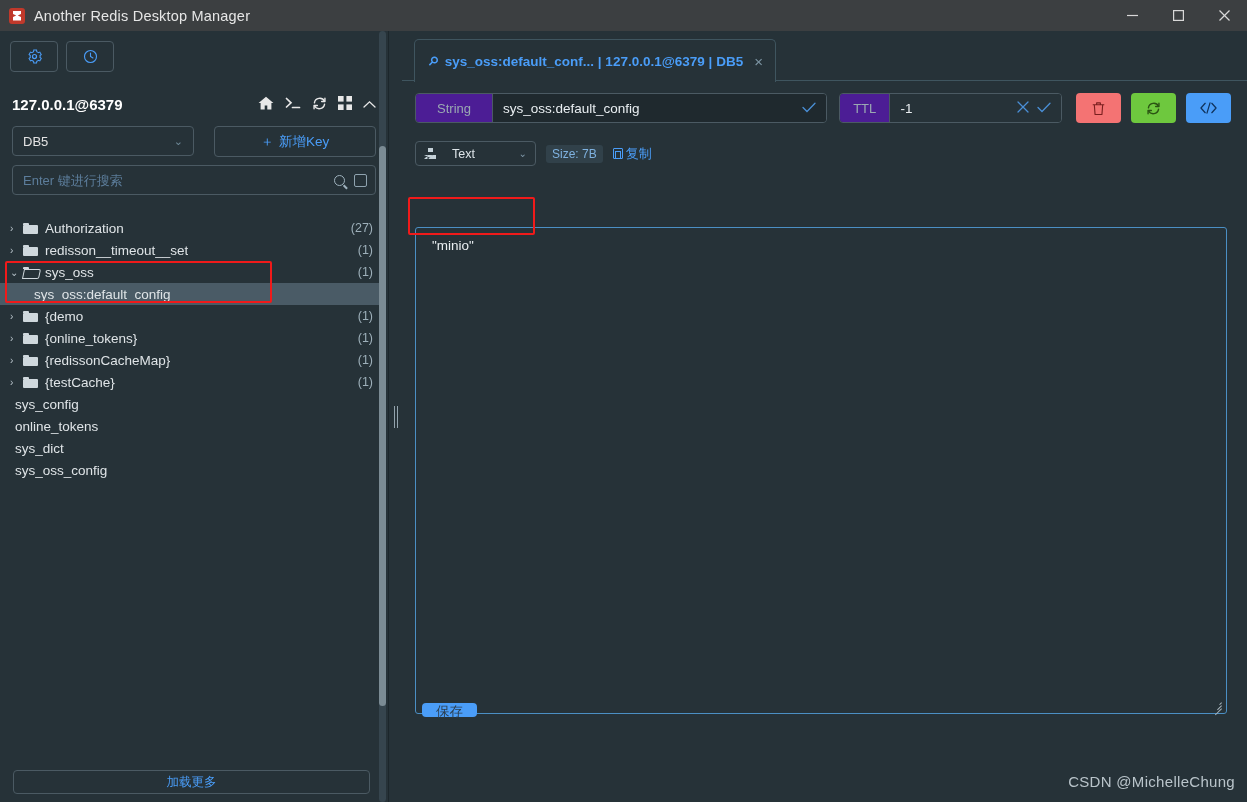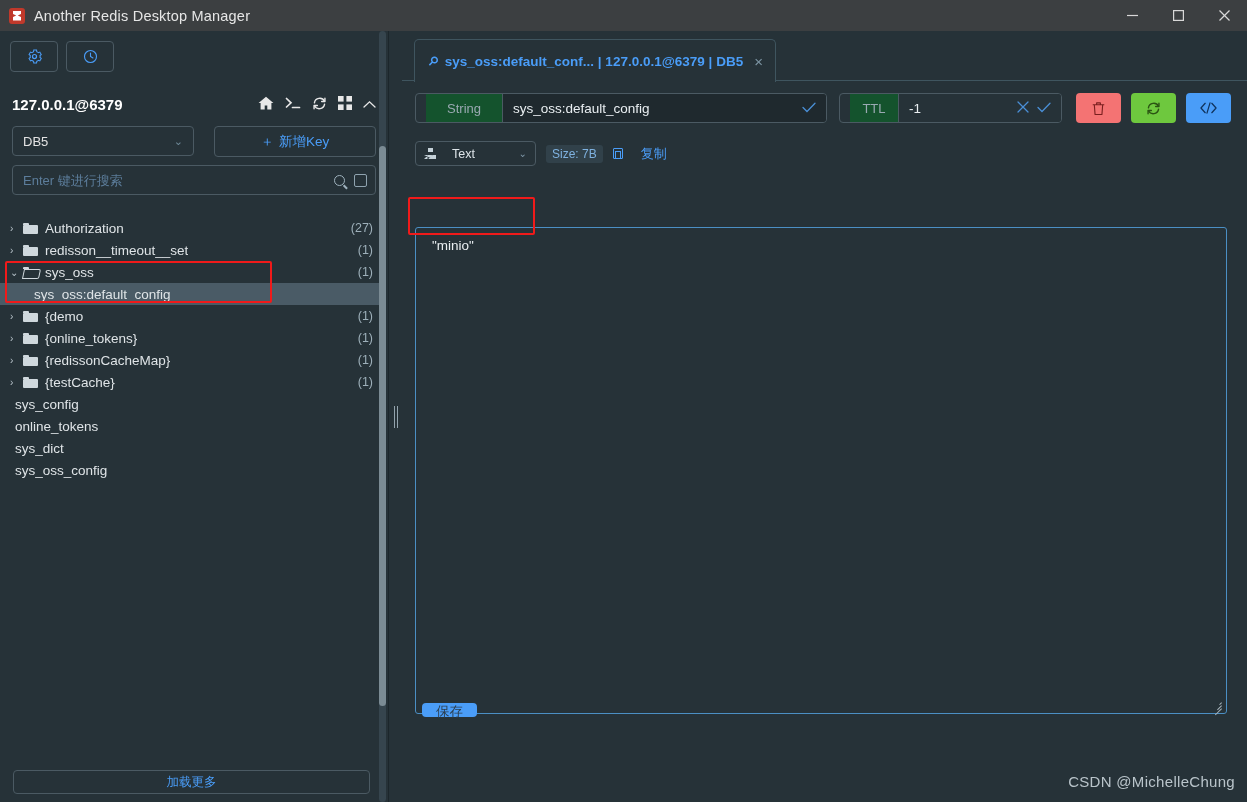--- a/index.html
+++ b/index.html
@@ -148,22 +148,22 @@
     display: flex; align-items: center; gap: 7px; padding: 0 12px 0 14px;
     color: #4a9df8; font-size: 13.5px; font-weight: bold; cursor: pointer;
     z-index: 2;
   }
   .key-ico { color:#4a9df8; font-size: 12px; transform: rotate(45deg); display:inline-block;}
   .tab-close { color:#7d95a4; font-size: 15px; font-weight: normal; margin-left: 4px; cursor:pointer;}
 
   .key-row { display: flex; align-items: center; gap: 0; padding: 12px 16px 0 13px; }
   .ipt-group { display: flex; height: 30px; border: 1px solid #4b5a63; border-radius: 4px;
       overflow: hidden; }
-  .ipt-addon { background: #14532d; color: #9aa9b2; font-size: 13px;
-      display:flex; align-items:center; padding: 0 12px; border-right: 1px solid #4b5a63; margin-left: 10px; }
+  .ipt-addon { background: #4c1d95; color: #9aa9b2; font-size: 13px;
+      display:flex; align-items:center; padding: 0 12px; border-right: 1px solid #4b5a63; }
   .ipt-field { background: #1f292e; display:flex; align-items:center; padding: 0 10px;
       color: #e9eef1; font-size: 13.5px; }
   .ipt-field input { background: transparent; border:none; outline:none; color:#e9eef1;
       font-size: 13.5px; font-family: "Liberation Sans", sans-serif; width: 100%; }
   .key-group { width: 412px; }
   .key-group .ipt-field { flex: 1 1 auto; }
   .key-group .ipt-addon { width: 77px; justify-content:center; }
   .ok-ico { color: #4a8fd6; font-size: 14px; margin-left: 8px; flex:0 0 auto; }
   .x-ico { color: #4a8fd6; font-size: 14px; margin-left: 8px; flex:0 0 auto; }
 
@@ -186,21 +186,21 @@
   .fmt-select .chev { margin-left:auto; color:#7e98a8; font-size: 10px; }
   .sitemap { width: 12px; height: 11px; position: relative; flex:0 0 auto; }
   .sitemap::before { content:""; position:absolute; left:3.5px; top:0; width:5px; height:3.5px;
       background:#c5d2d9; }
   .sitemap::after { content:""; position:absolute; left:0; top:7px; width:12px; height:4px;
       background:#c5d2d9;
       clip-path: polygon(0 0,3.5px 0,3.5px 100%,0 100%, 4.2px 0, 7.8px 0, 7.8px 100%, 4.2px 100%, 8.5px 0, 12px 0, 12px 100%, 8.5px 100%); }
   .size-badge { background: #31414a; color: #7fb2e0; font-size: 12px; border-radius: 3px;
       padding: 2px 6px; }
   .copy-link { color: #4a9df8; font-size: 13px; cursor: pointer; display:flex;
-      align-items:center; gap:18px; }
+      align-items:center; gap:3px; }
   .copy-ico { width: 10px; height: 11px; border: 1.3px solid #4a9df8; border-radius: 1px;
       position: relative; flex:0 0 auto; }
   .copy-ico::after { content:""; position:absolute; left:1.5px; top:1.5px; width:4px;
       height:6px; border:1.3px solid #4a9df8; }
 
   .val-area {
     position: absolute; left: 13px; top: 196px; width: 812px; height: 487px;
     border: 1px solid #4b8fc4; border-radius: 3px; background: #263238;
     color: #e9eef1; font-size: 13.5px; padding: 10px 0 0 16px;
     font-family: "Liberation Sans", sans-serif; resize: none; outline: none;

